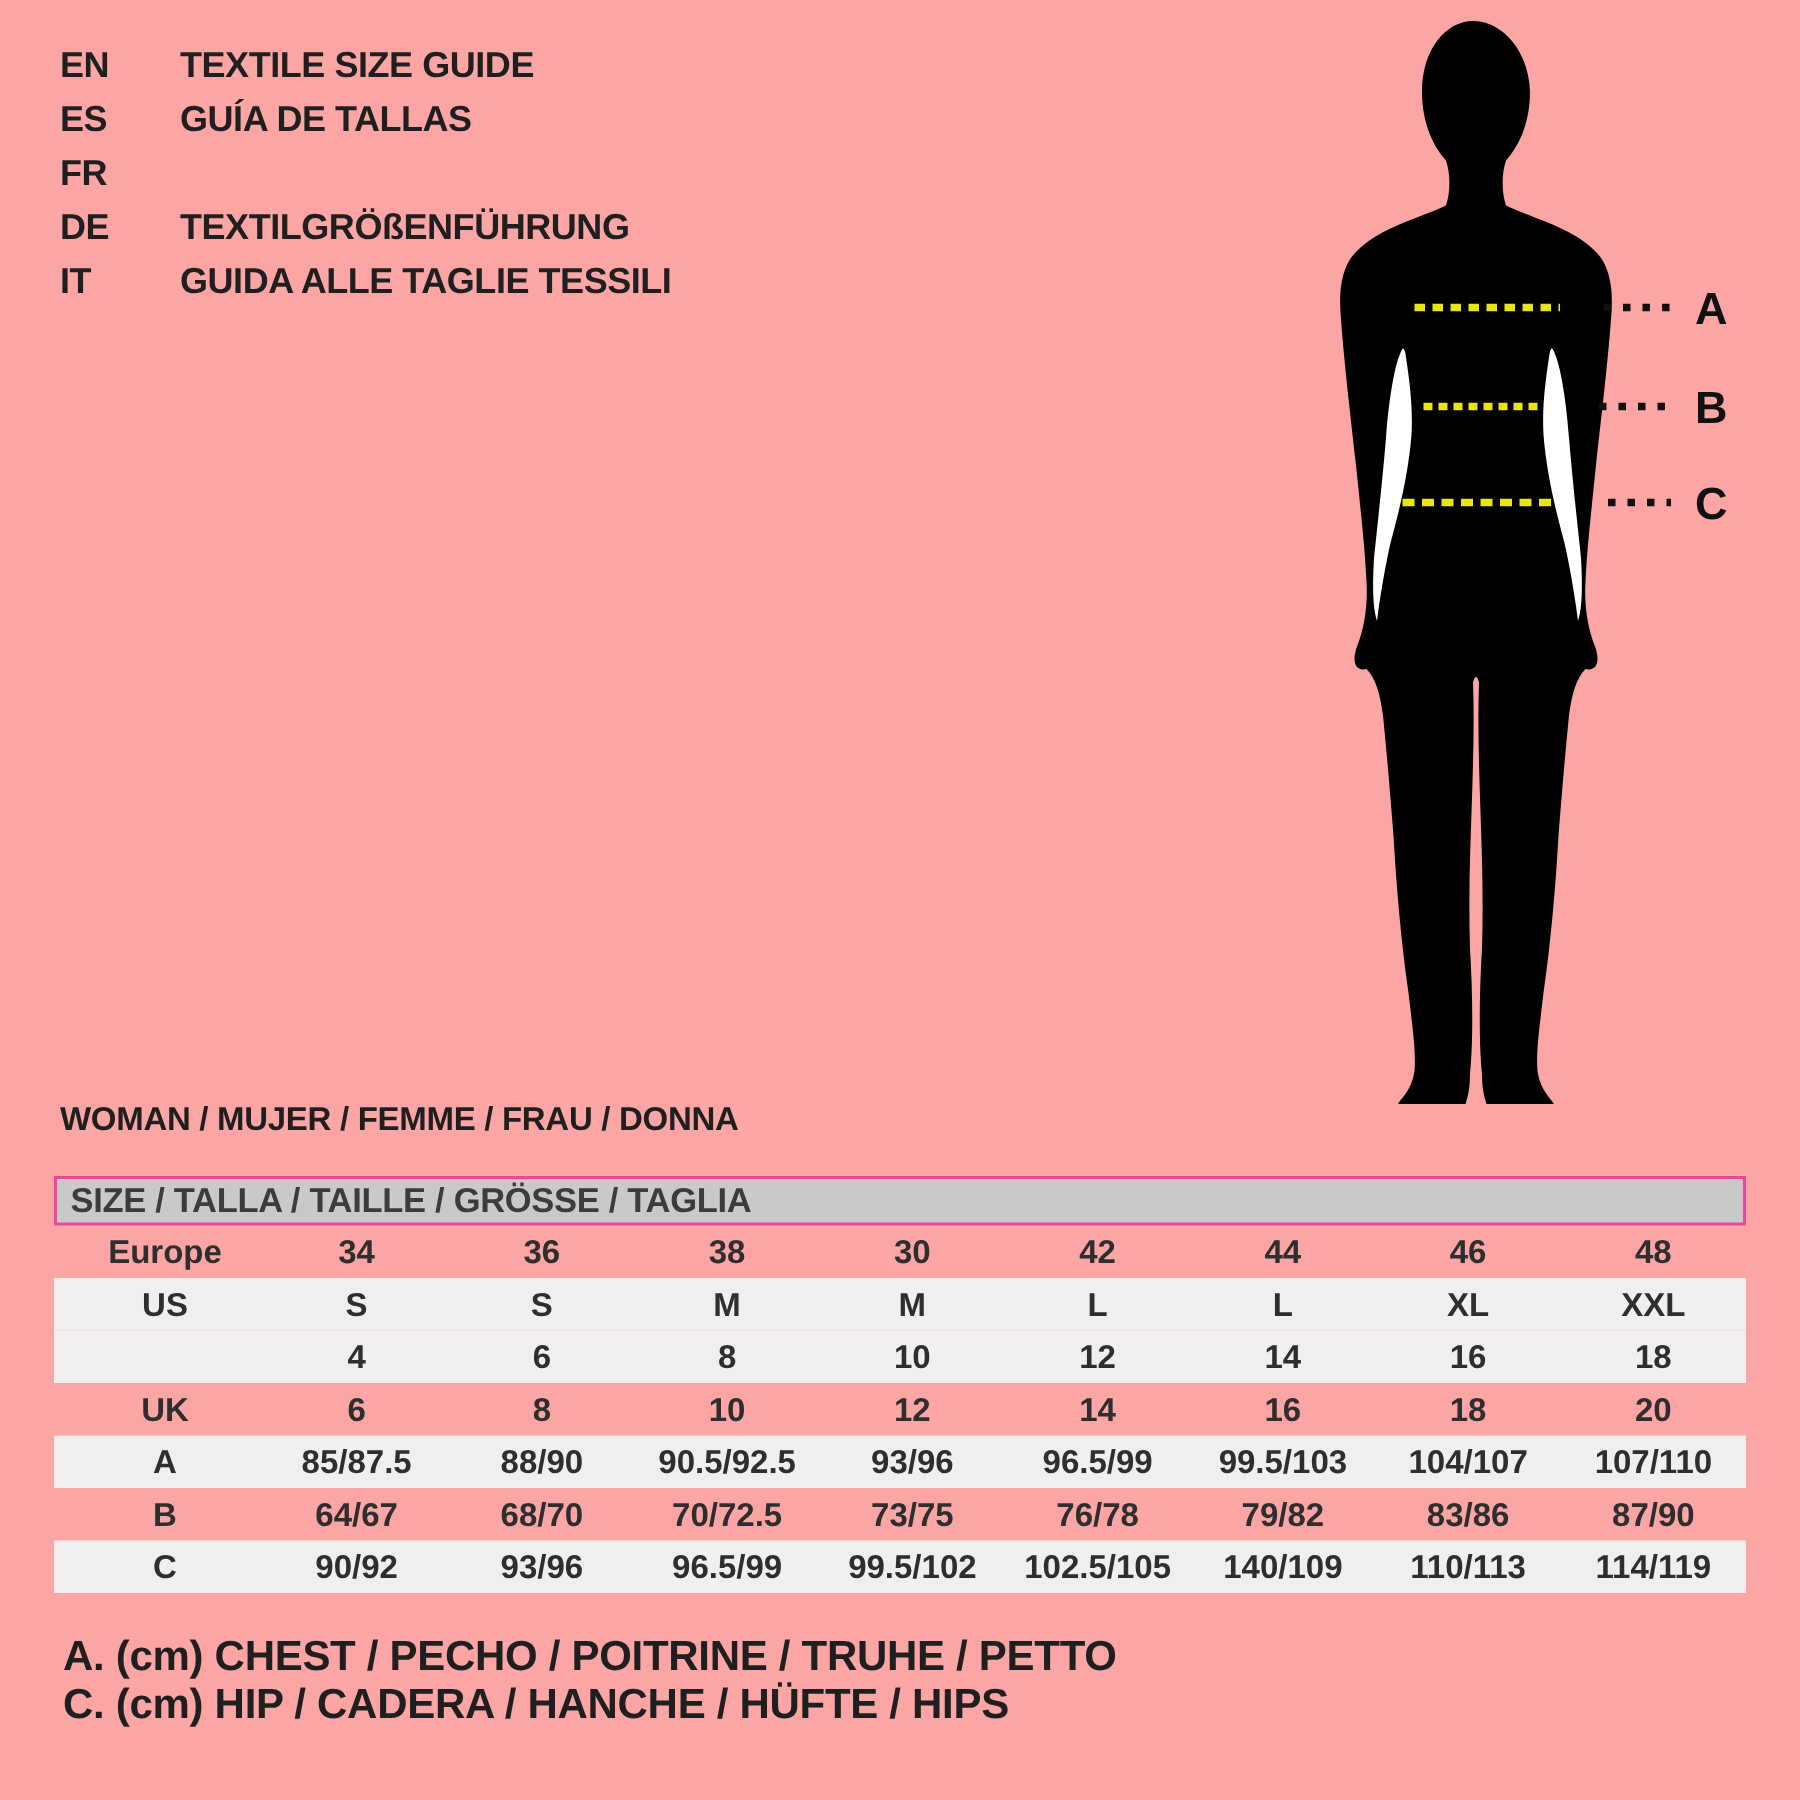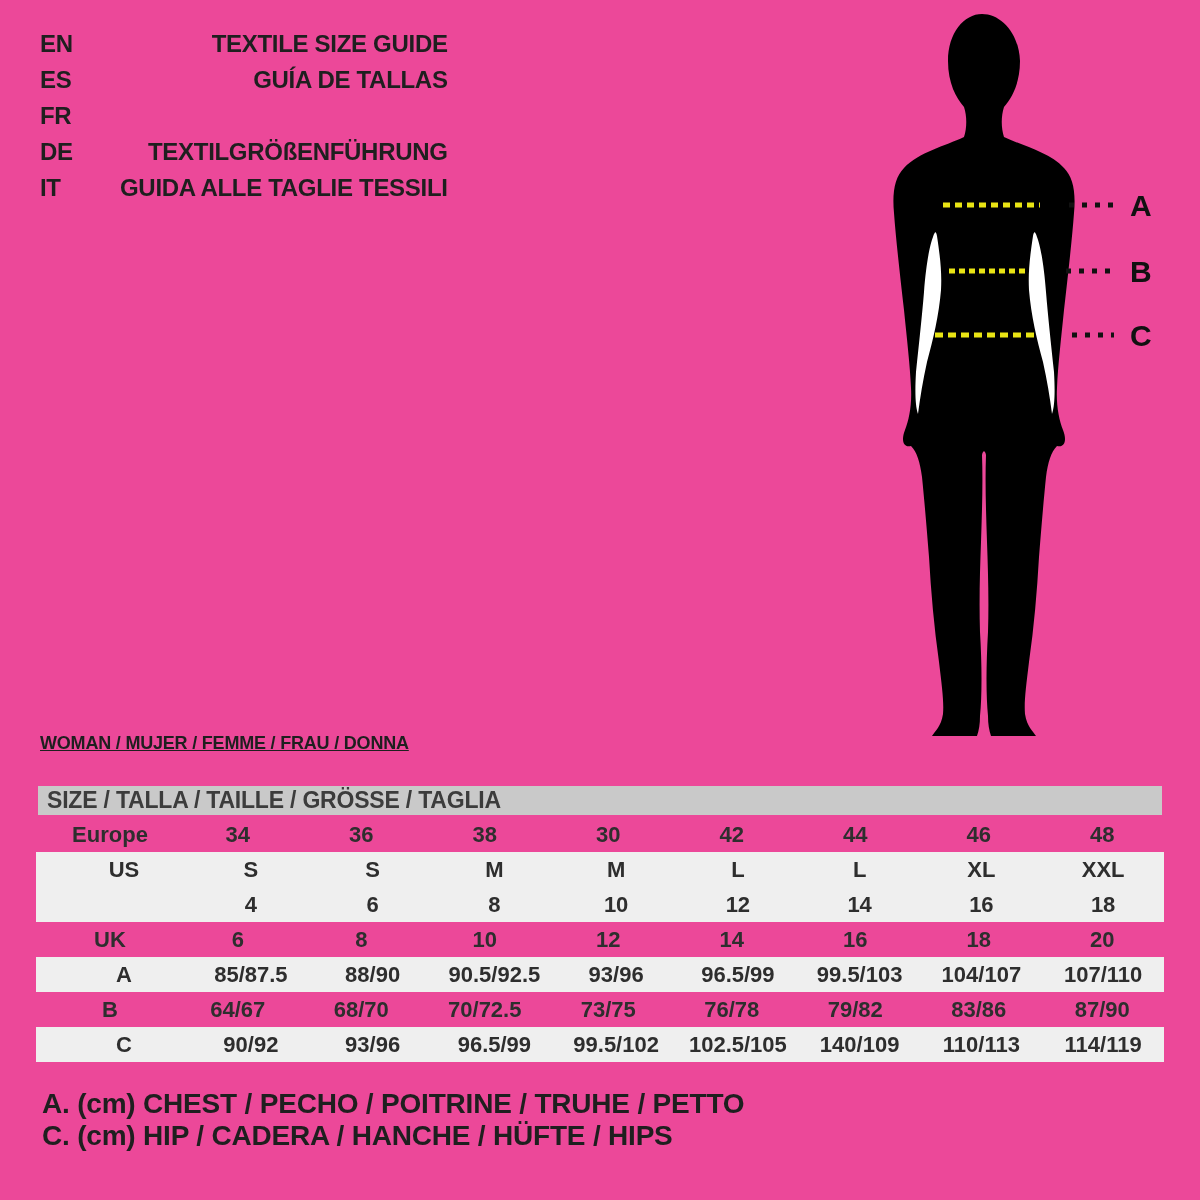--- a/index.html
+++ b/index.html
@@ -1,39 +1,39 @@
 <!DOCTYPE html>
 <html><head>
 <meta charset="utf-8">
 <style>
   html,body{margin:0;padding:0;background:#fff;}
   .page{
-    position:relative;width:1200px;height:1200px;background:#ec4899;overflow:hidden;
+    position:relative;width:1200px;height:1200px;background:#fca5a5;overflow:hidden;
     font-family:"Liberation Sans","DejaVu Sans",sans-serif;color:#1f1f1f;
   }
   
   .lang-list{position:absolute;left:40px;top:26px;}
   .lang-row{display:grid;grid-template-columns:80px auto;align-items:center;height:36px;}
   .lang-code{font-size:24px;font-weight:800;letter-spacing:-0.3px;}
-  .lang-title{font-size:24px;font-weight:700;letter-spacing:-0.3px;white-space:nowrap;text-align:right;}
+  .lang-title{font-size:24px;font-weight:700;letter-spacing:-0.3px;white-space:nowrap;}
   
   .figure-svg{position:absolute;left:880px;top:0;width:320px;height:745px;}
   .marker-text{font-family:"Liberation Sans","DejaVu Sans",sans-serif;font-size:30px;font-weight:bold;fill:#111;}
   
-  .gender-heading{position:absolute;left:40px;top:733px;font-size:18px;font-weight:800;letter-spacing:-0.2px;text-decoration:underline;}
+  .gender-heading{position:absolute;left:40px;top:733px;font-size:22px;font-weight:800;letter-spacing:-0.2px;}
   
   .size-table{position:absolute;left:36px;top:784px;width:1128px;}
   .table-header{
     box-sizing:border-box;height:33px;line-height:29px;background:#c9c9c9;
     border:2px solid #ec4899;padding-left:9px;
     font-size:23px;font-weight:700;color:#3c3c3c;letter-spacing:-0.2px;
   }
   .trow{display:grid;grid-template-columns:140px repeat(8,1fr);height:35px;align-items:center;
     font-size:22px;font-weight:700;color:#2e2e2e;}
-  .trow.shaded{background:#efefef;padding-left:14px;}
+  .trow.shaded{background:#efefef;}
   .trow .label{padding-left:8px;text-align:left;}
   .trow .cell{text-align:center;}
   
   .legend{position:absolute;left:42px;top:1088px;}
   .legend-row{height:32px;line-height:32px;font-size:28px;font-weight:700;letter-spacing:-0.2px;white-space:nowrap;}
 </style>
 </head>
 <body>
 
 <div class="page">

